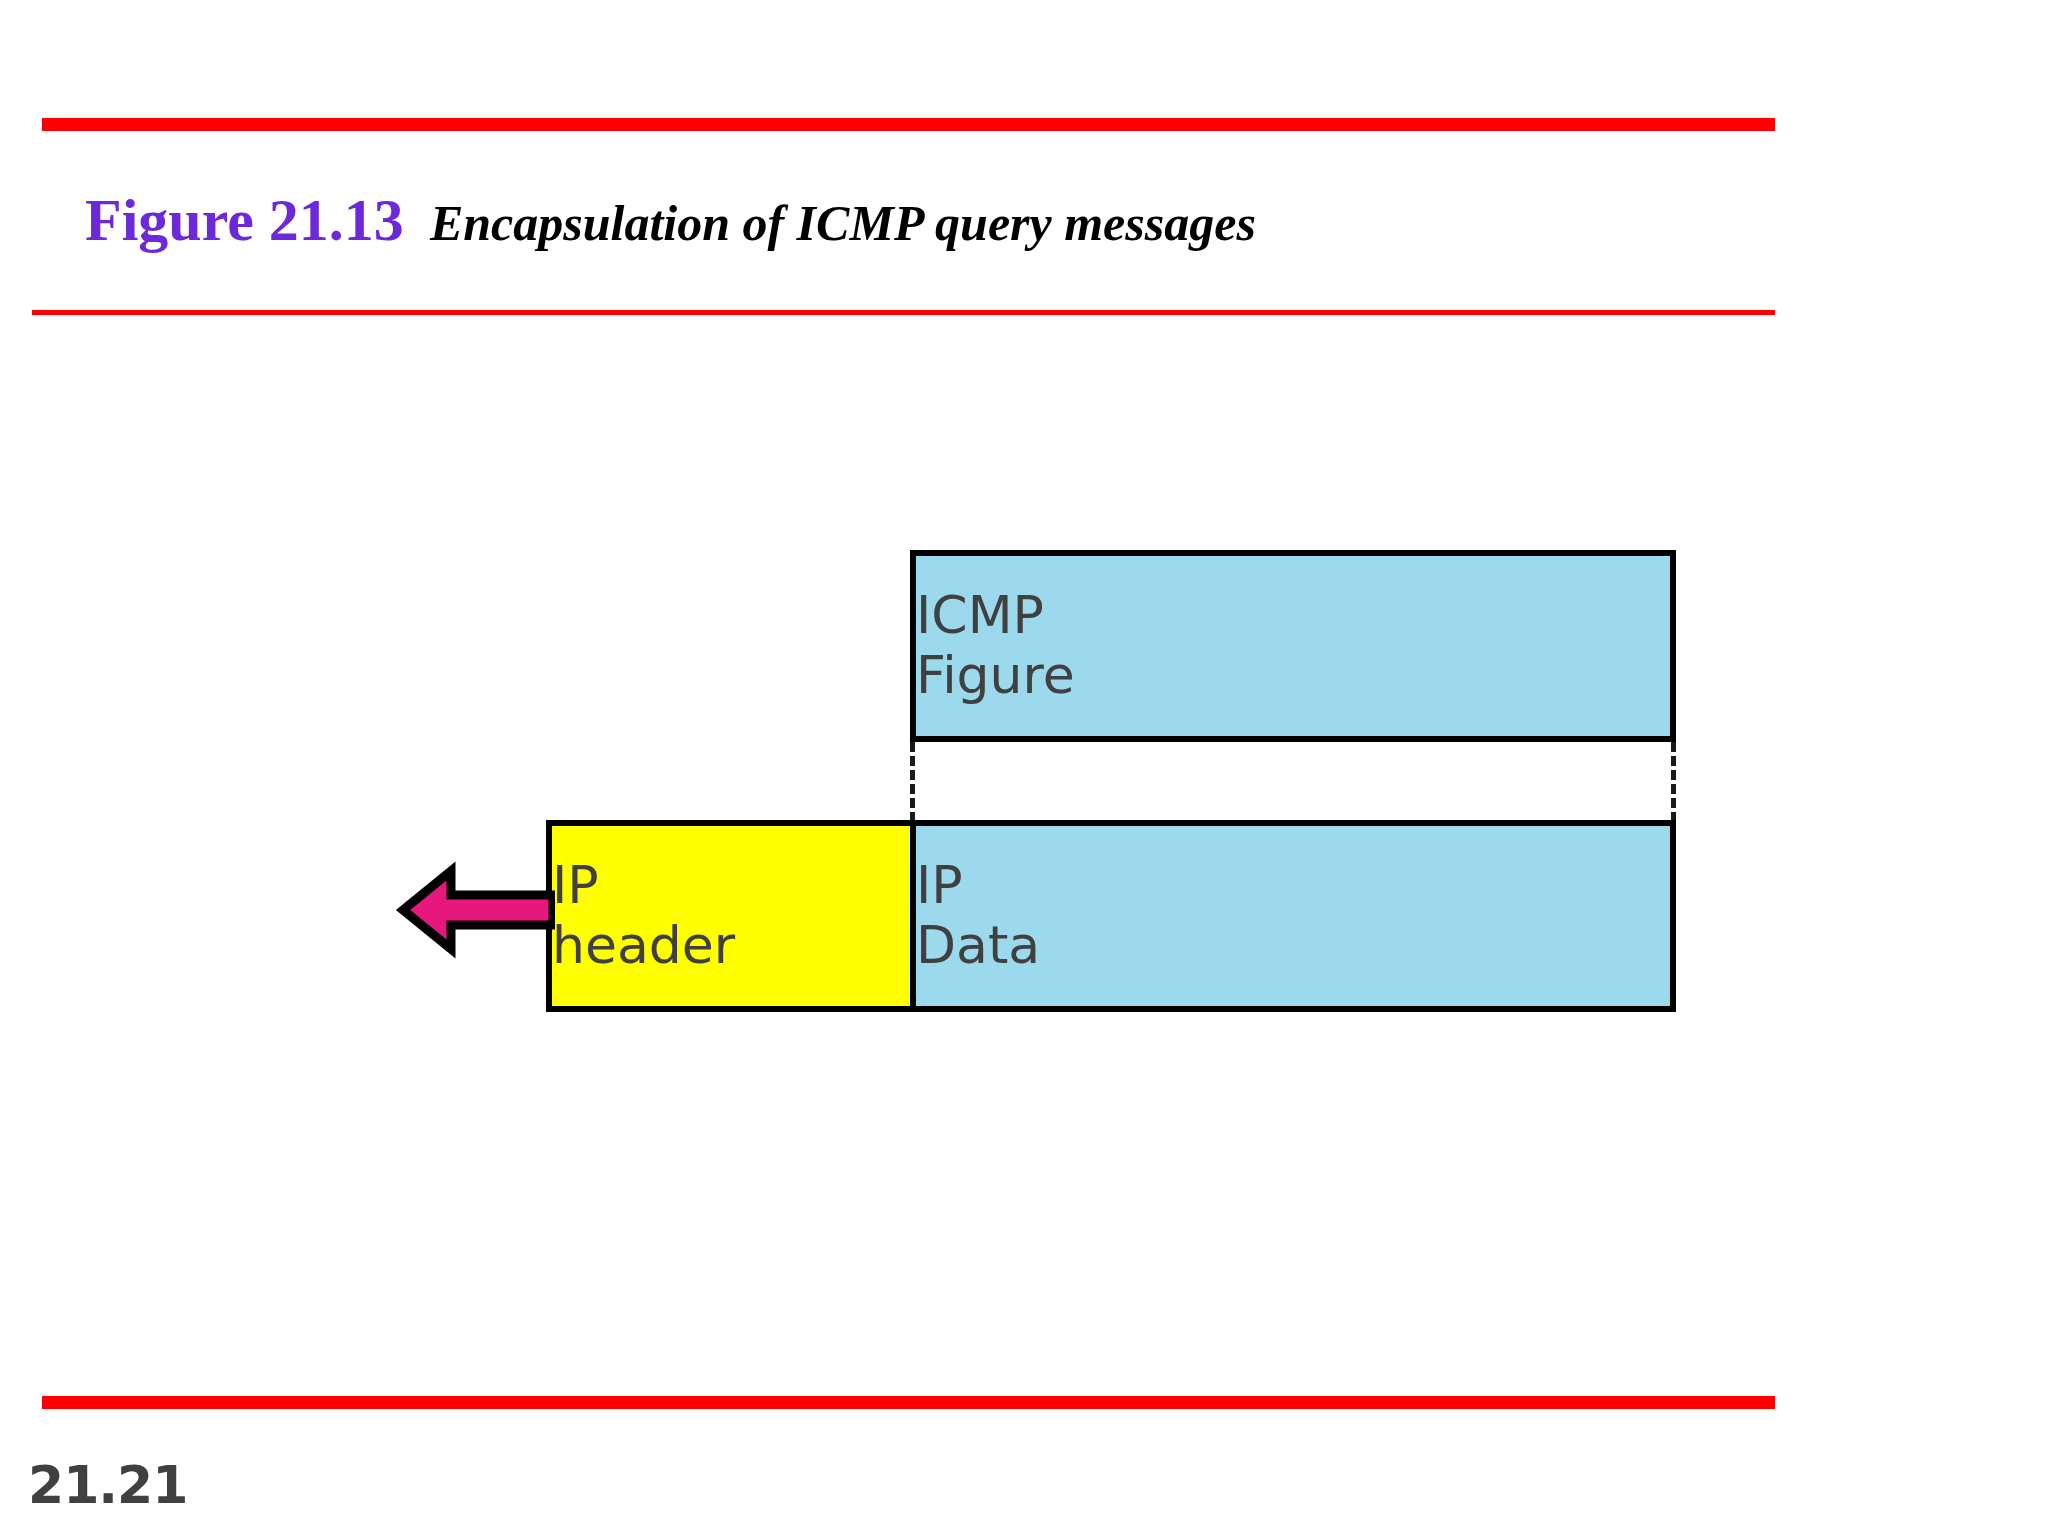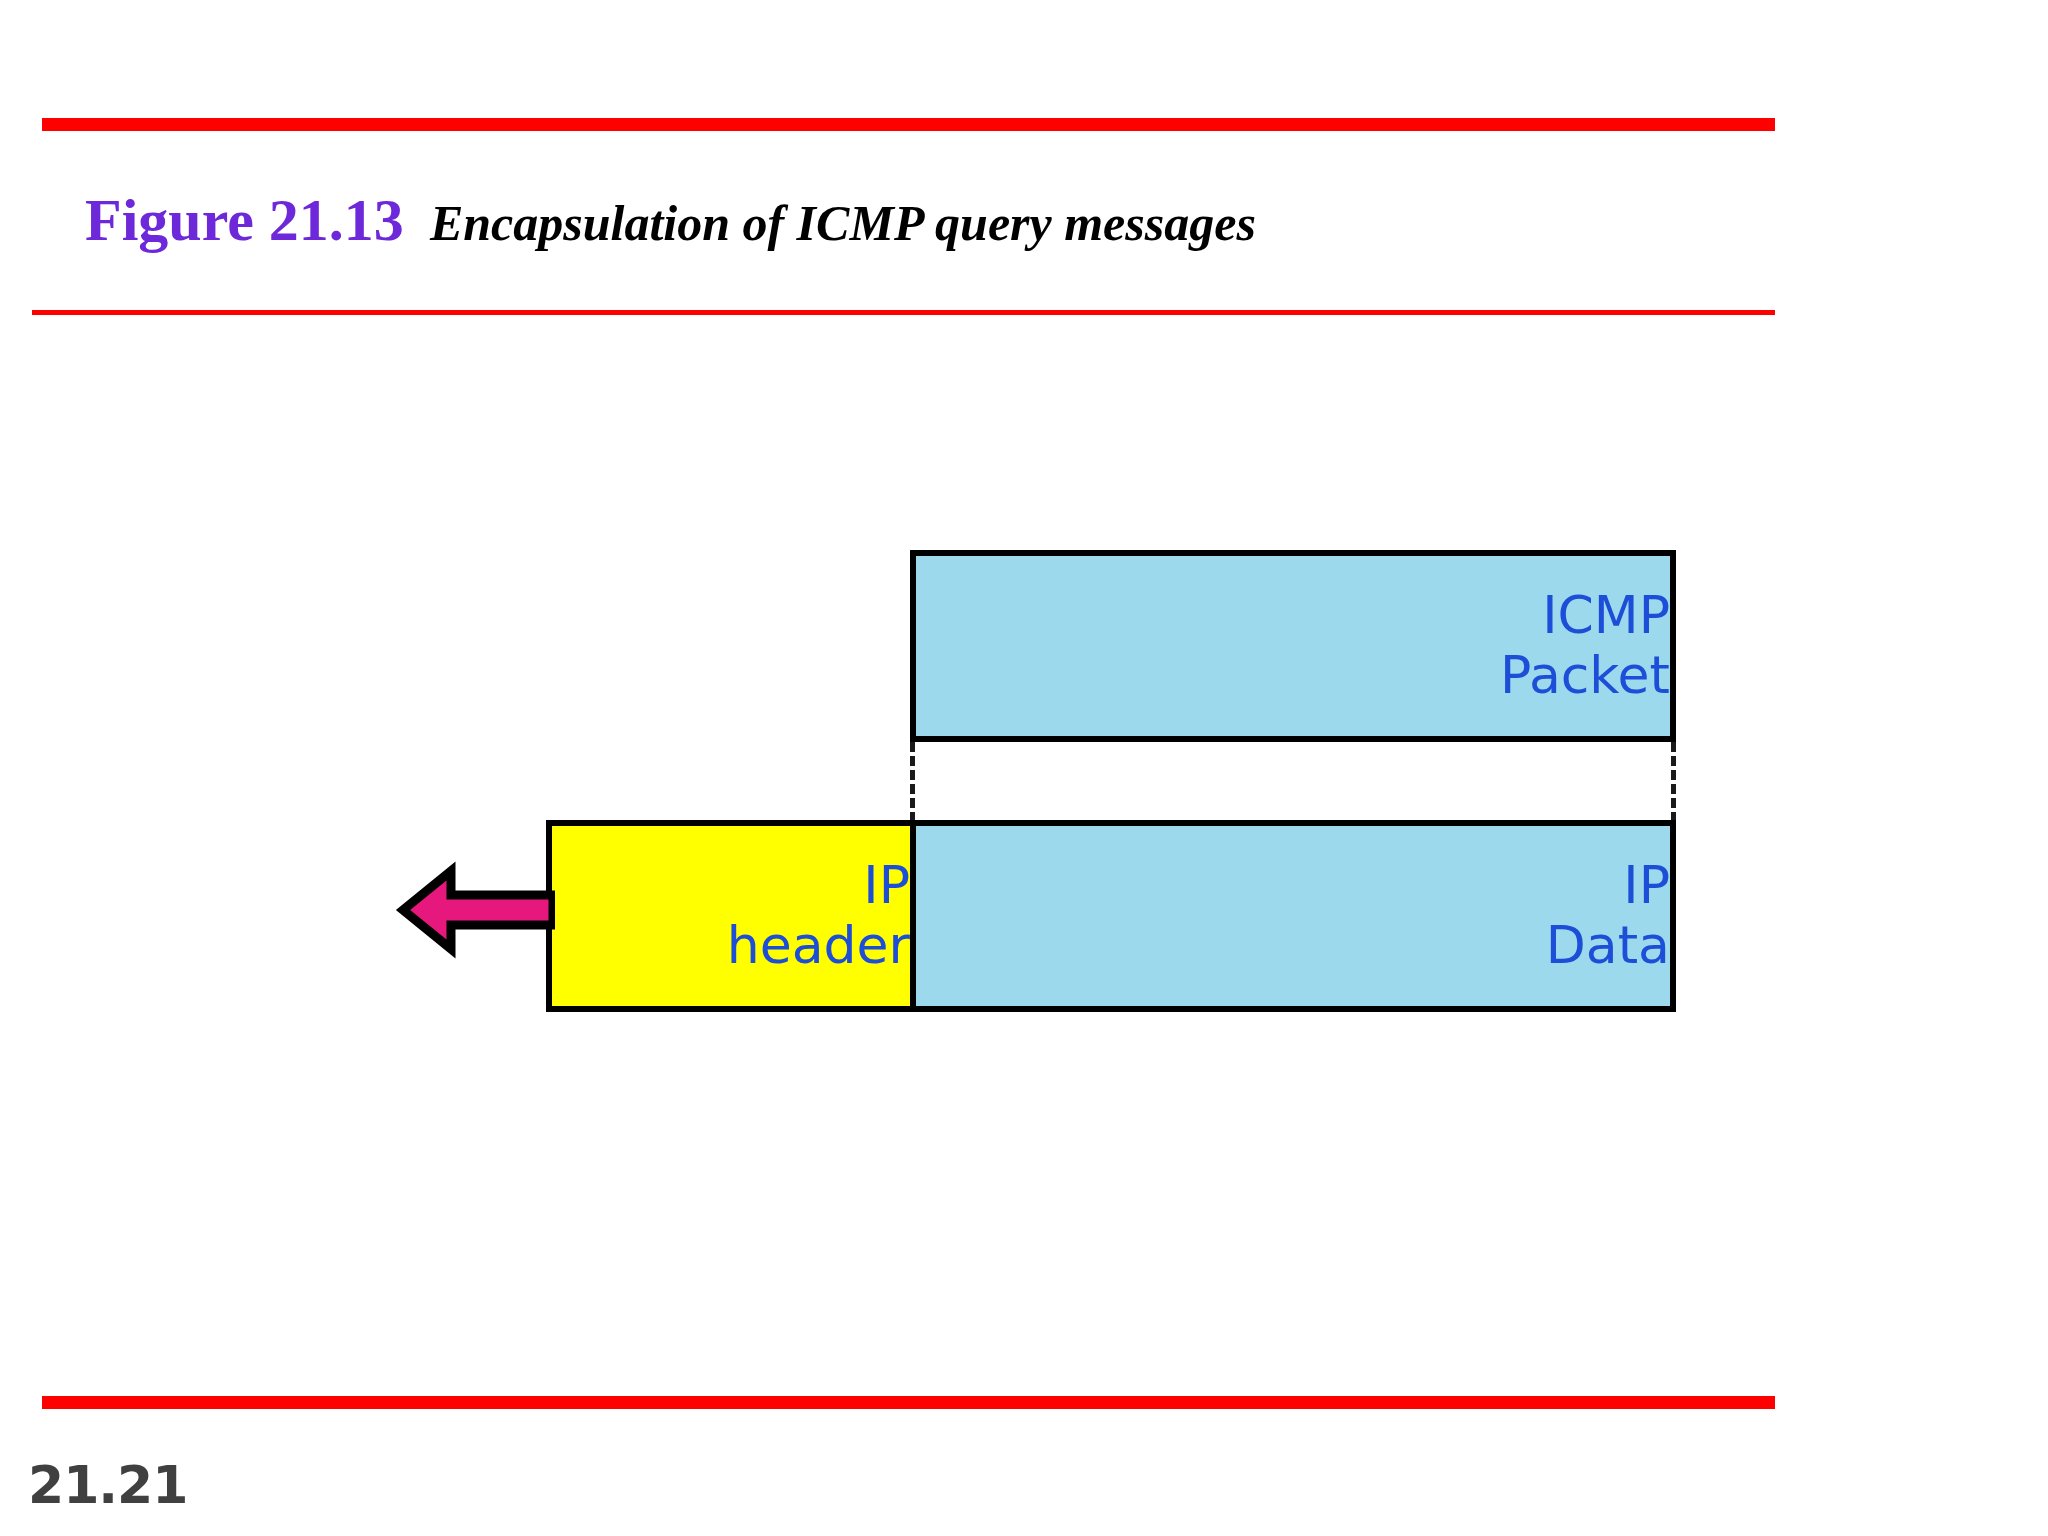--- a/index.html
+++ b/index.html
@@ -73,25 +73,25 @@
     width: 2048px;
     height: 1536px;
   }
 
   .pkt-box {
     position: absolute;
     box-sizing: border-box;
     border: 6px solid #000000;
     display: flex;
     flex-direction: column;
-    align-items: flex-end;
+    align-items: flex-start;
     justify-content: center;
     font-family: "DejaVu Sans", "Liberation Sans", sans-serif;
     font-size: 52px;
-    color: #1d4ed8;
+    color: #404040;
     line-height: 1.15;
   }
 
   .icmp-box {
     left: 910px;
     top: 550px;
     width: 766px;
     height: 192px;
     background: #9dd9ec;
   }
@@ -152,21 +152,21 @@
 <div class="title-row">
   <span class="fig-num">Figure 21.13</span><span class="fig-caption">Encapsulation of ICMP query messages</span>
 </div>
 
 <div class="rule-thin"></div>
 
 <div class="diagram">
 
   <div class="pkt-box icmp-box">
     <span class="box-line">ICMP</span>
-    <span class="box-line">Packet</span>
+    <span class="box-line">Figure</span>
   </div>
 
   <div class="dash-conn dash-left"></div>
   <div class="dash-conn dash-right"></div>
 
   <div class="pkt-box ipheader-box">
     <span class="box-line">IP</span>
     <span class="box-line">header</span>
   </div>
 

